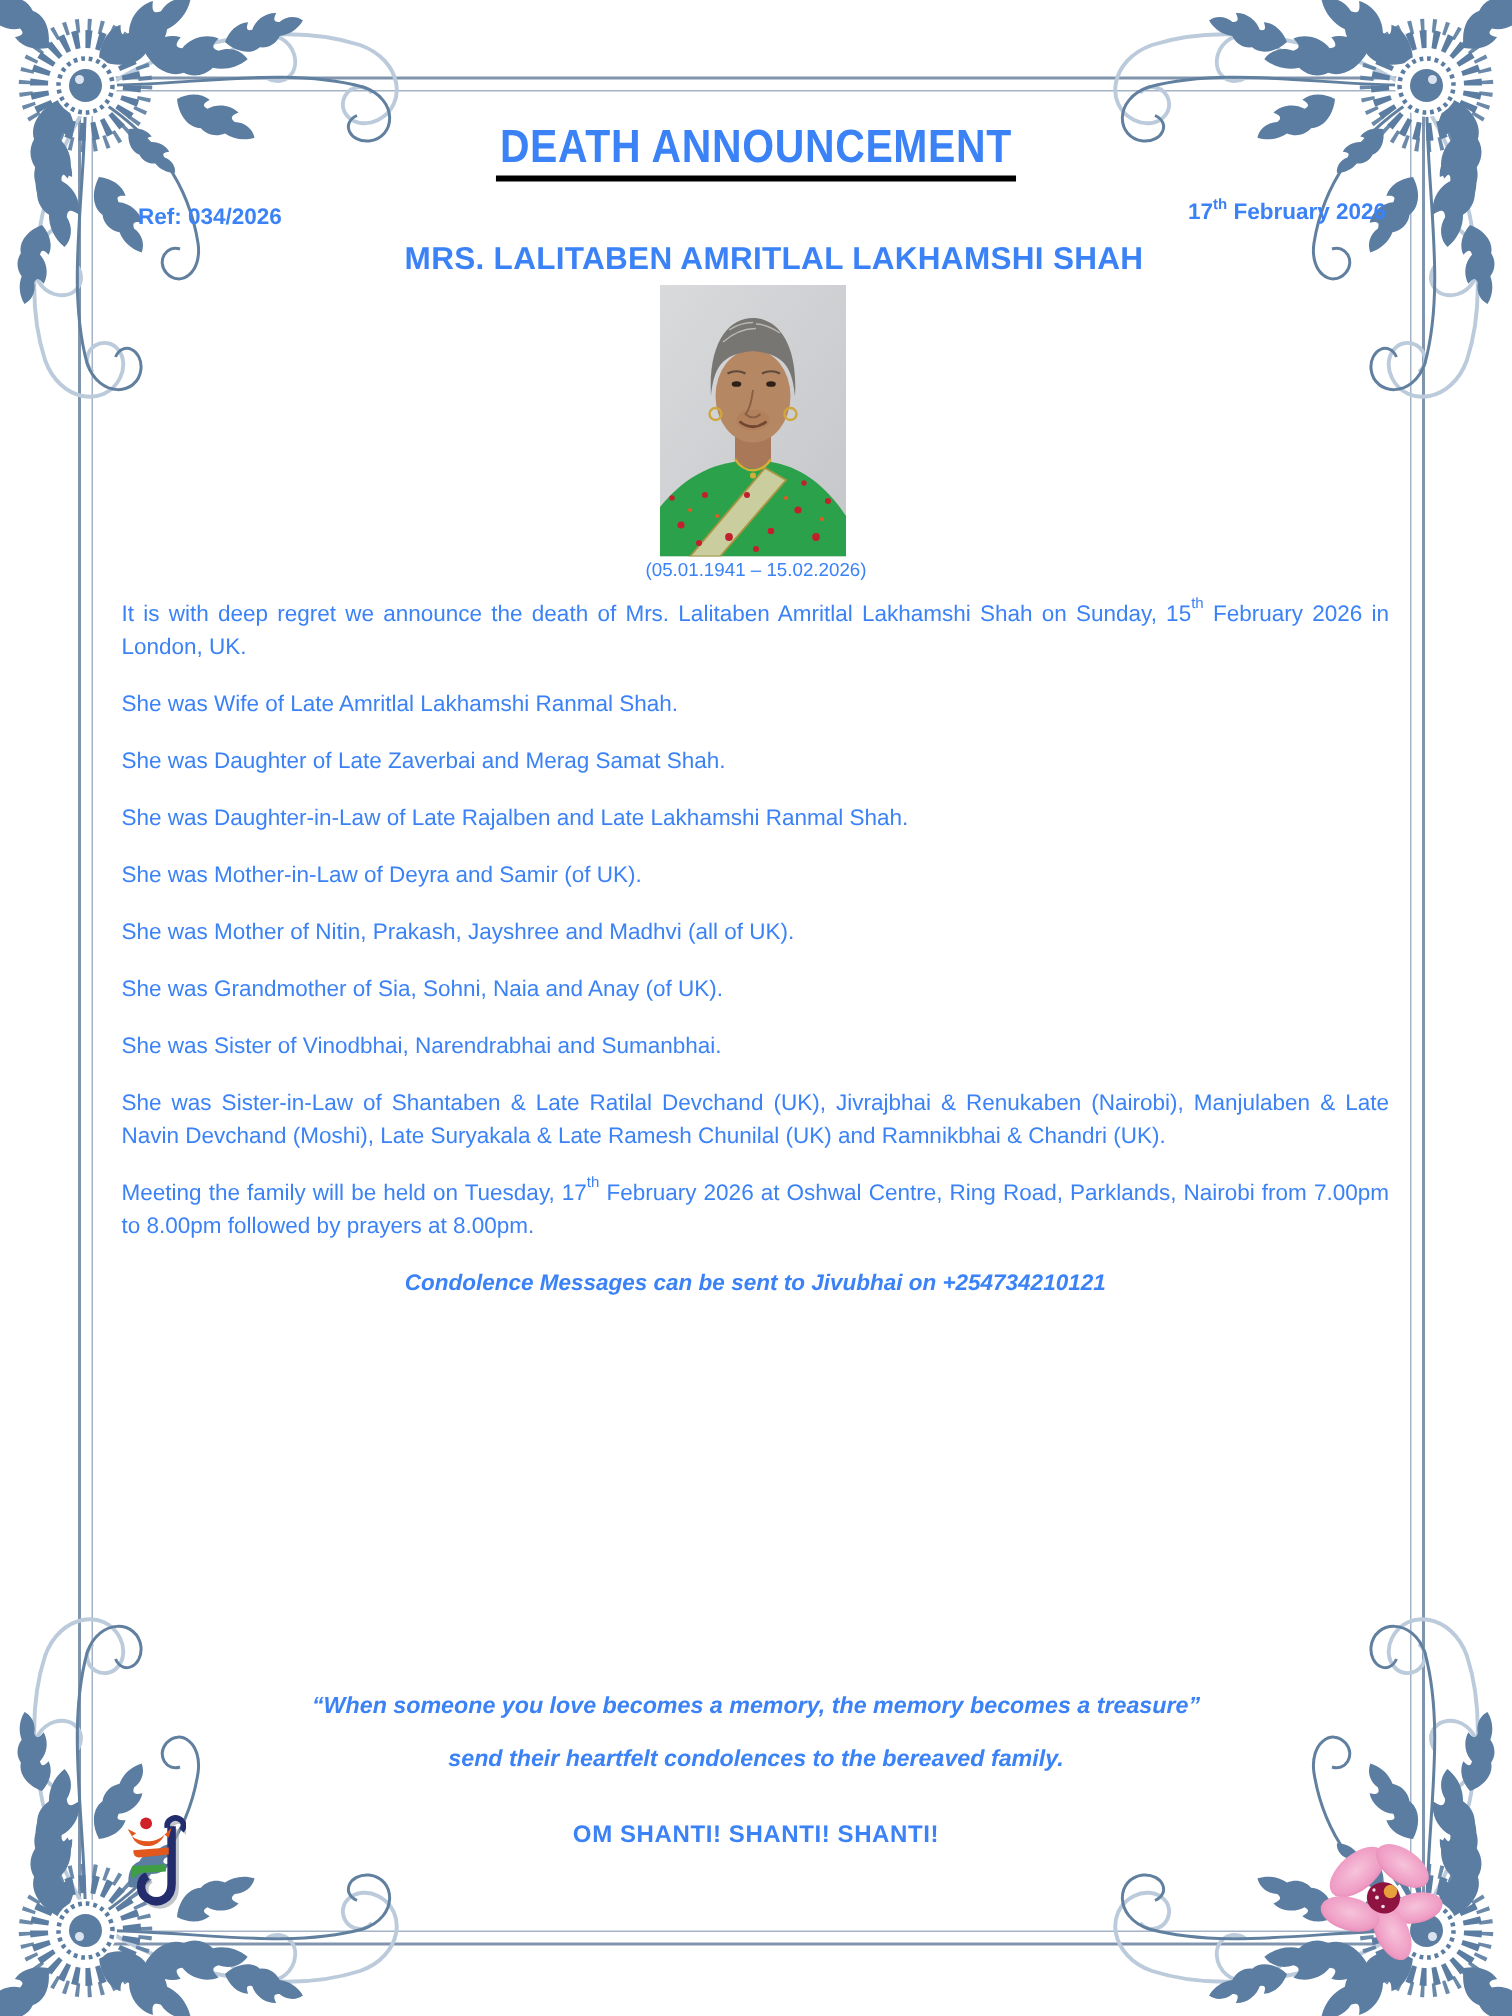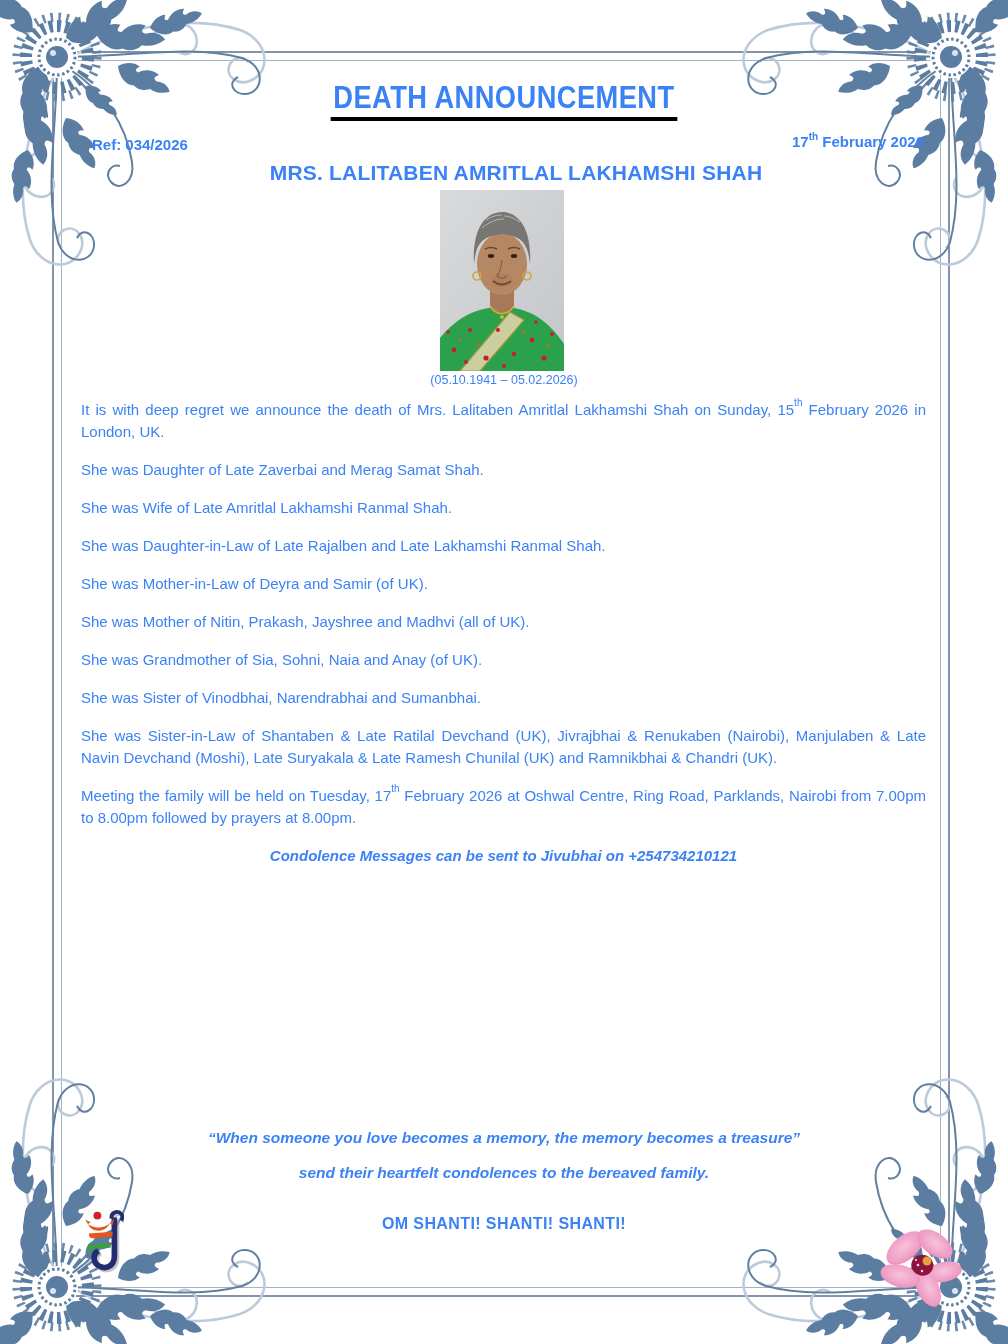--- a/index.html
+++ b/index.html
@@ -154,26 +154,26 @@
       <path d="M34,74 C32,38 46,22 62,22 C78,22 92,38 90,74 C88,56 84,46 62,44 C40,46 36,56 34,74 Z" fill="#787672"></path>
       <g stroke="#c9c7c4" stroke-width="1" fill="none" opacity="0.8">
         <path d="M46,30 C52,26 58,25 62,25"></path>
         <path d="M42,38 C50,31 58,29 64,29"></path>
         <path d="M80,32 C74,28 68,26 64,26"></path>
       </g>
       <circle cx="37" cy="86" r="4" stroke="#d0a63c" stroke-width="1.6" fill="none"></circle>
       <circle cx="87" cy="86" r="4" stroke="#d0a63c" stroke-width="1.6" fill="none"></circle>
     </svg>
   </div>
-  <div class="abs center caption">(05.10.1941 – 05.02.2026)</div>
+  <div class="abs center caption">(05.01.1941 – 15.02.2026)</div>
 
   <div class="abs bodytext">
     <p class="justify"><span>It is with deep regret we announce the death of Mrs. Lalitaben Amritlal Lakhamshi Shah on Sunday, 15</span><sup class="ord">th</sup><span> February 2026 in London, UK.</span></p>
+    <p>She was Wife of Late Amritlal Lakhamshi Ranmal Shah.</p>
     <p>She was Daughter of Late Zaverbai and Merag Samat Shah.</p>
-    <p>She was Wife of Late Amritlal Lakhamshi Ranmal Shah.</p>
     <p>She was Daughter-in-Law of Late Rajalben and Late Lakhamshi Ranmal Shah.</p>
     <p>She was Mother-in-Law of Deyra and Samir (of UK).</p>
     <p>She was Mother of Nitin, Prakash, Jayshree and Madhvi (all of UK).</p>
     <p>She was Grandmother of Sia, Sohni, Naia and Anay (of UK).</p>
     <p>She was Sister of Vinodbhai, Narendrabhai and Sumanbhai.</p>
     <p class="justify">She was Sister-in-Law of Shantaben &amp; Late Ratilal Devchand (UK), Jivrajbhai &amp; Renukaben (Nairobi), Manjulaben &amp; Late Navin Devchand (Moshi), Late Suryakala &amp; Late Ramesh Chunilal (UK) and Ramnikbhai &amp; Chandri (UK).</p>
     <p class="justify"><span>Meeting the family will be held on Tuesday, 17</span><sup class="ord">th</sup><span> February 2026 at Oshwal Centre, Ring Road, Parklands, Nairobi from 7.00pm to 8.00pm followed by prayers at 8.00pm.</span></p>
     <p class="condolence">Condolence Messages can be sent to Jivubhai on +254734210121</p>
   </div>
 

